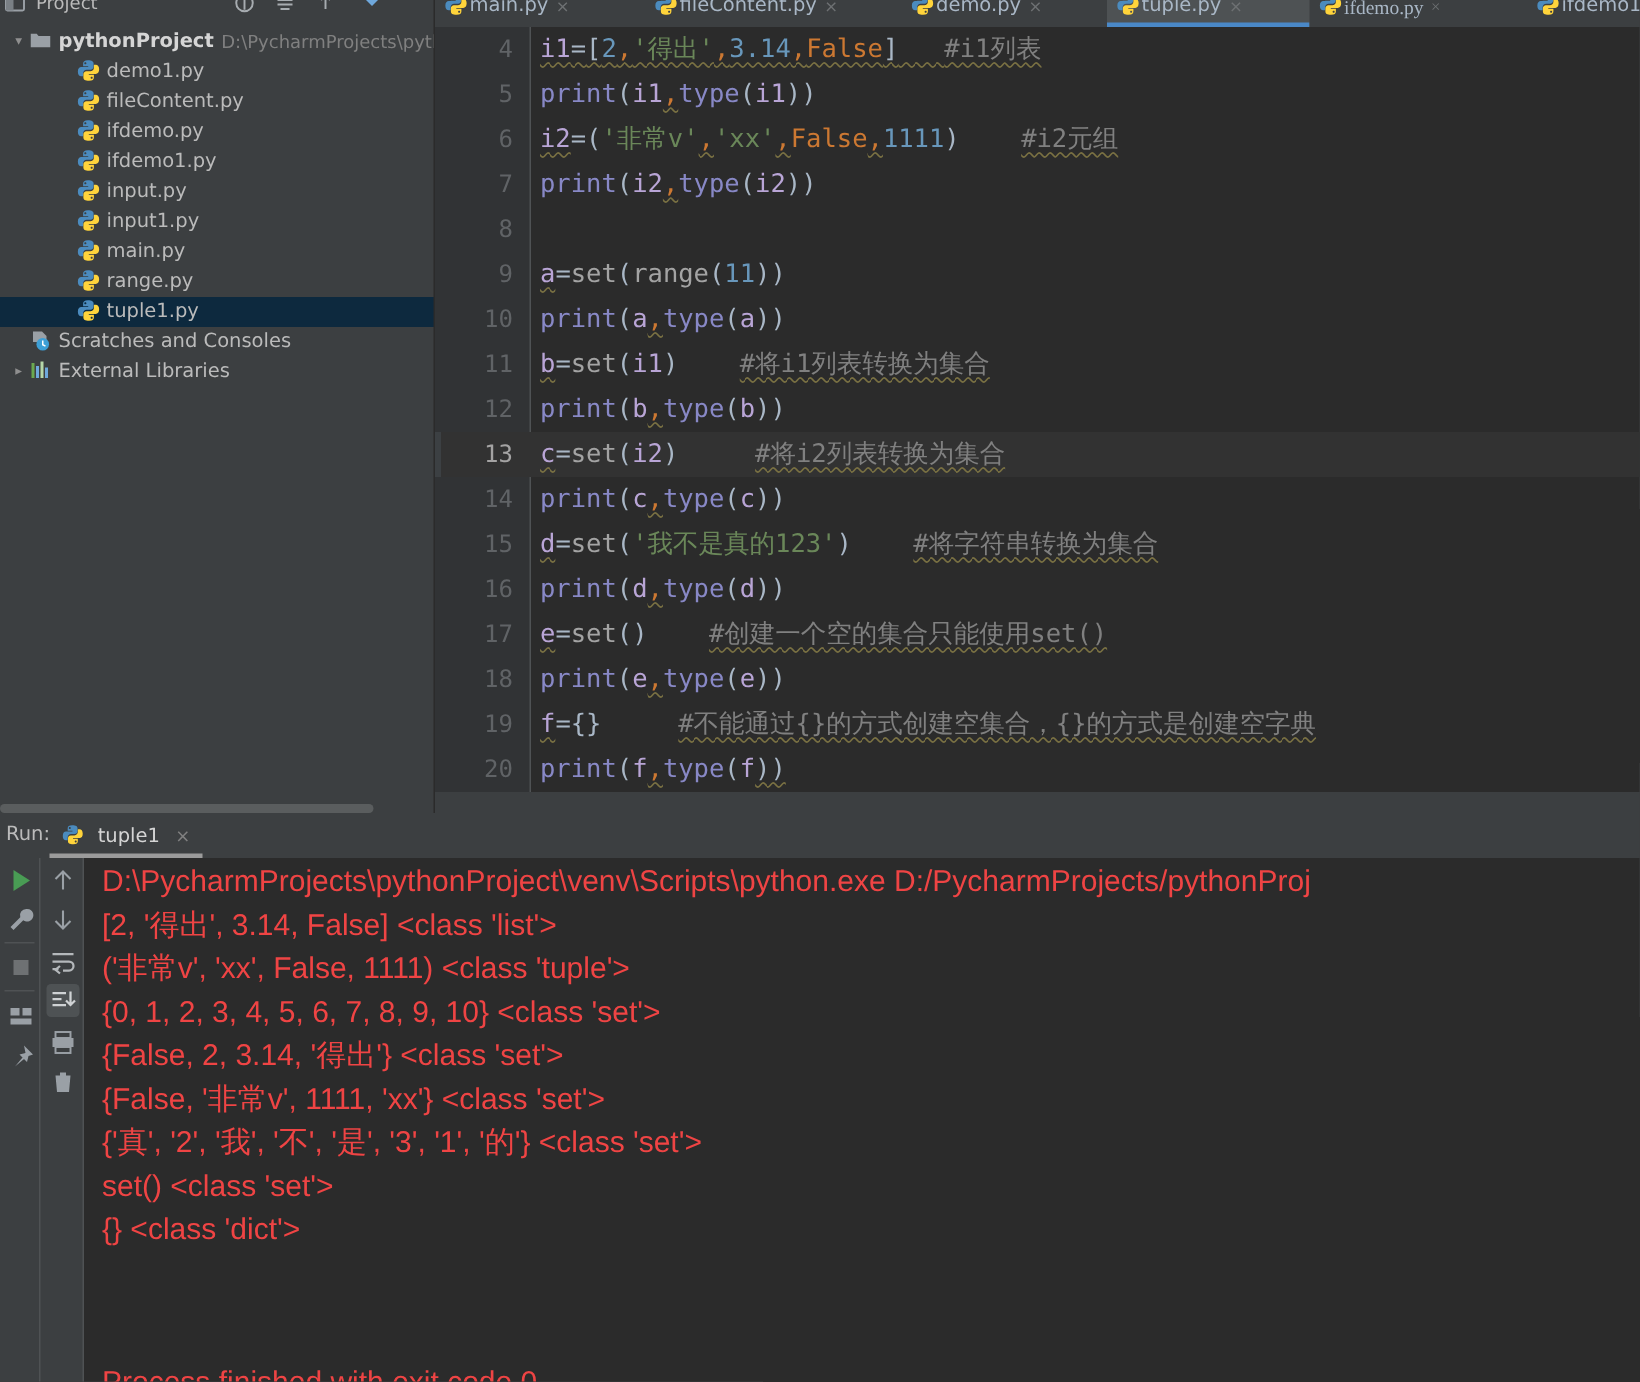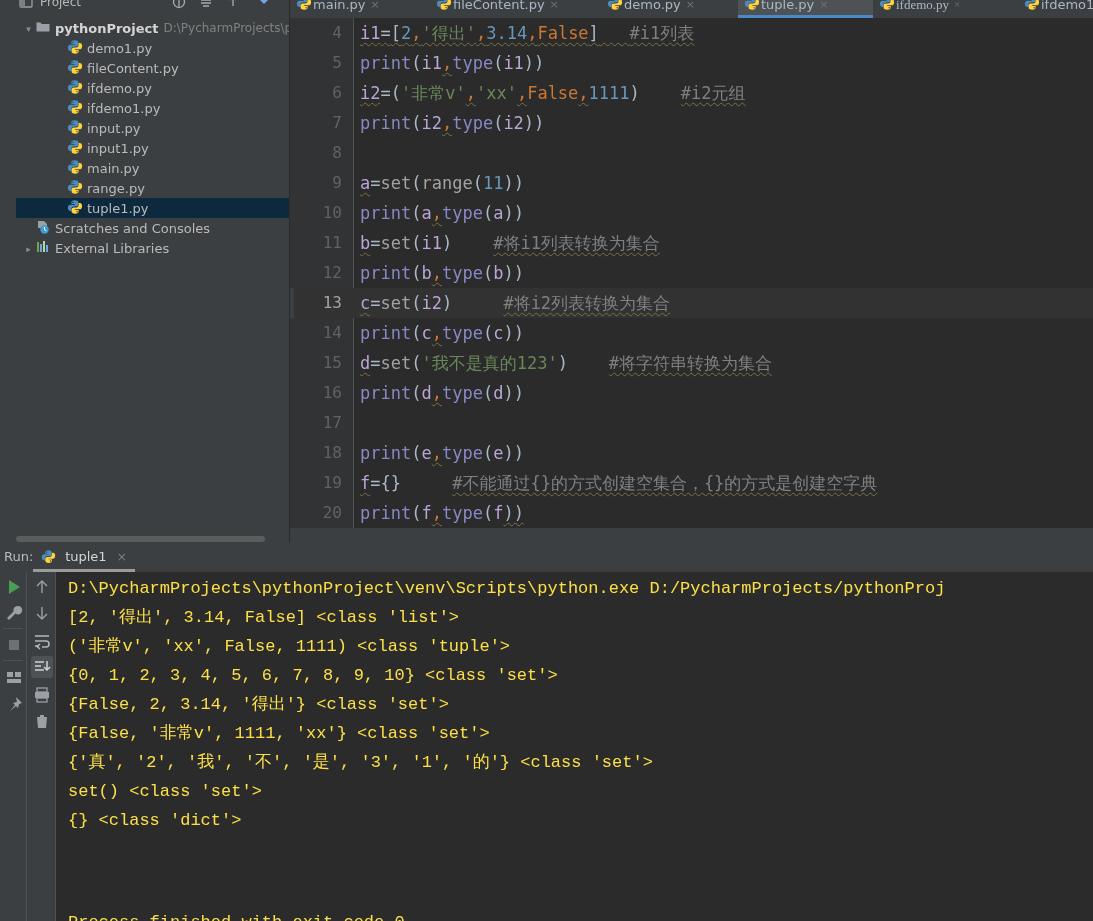--- a/index.html
+++ b/index.html
@@ -7,21 +7,21 @@
     width:1093px;height:921px;overflow:hidden;
     background:#3c3f41;
     font-family:"DejaVu Sans","Liberation Sans",sans-serif;
     font-size:13px;color:#bbbbbb;
     -webkit-font-smoothing:antialiased;
   }
   .app{position:relative;width:1093px;height:921px;}
 
   
   .project-panel{
-    position:absolute;left:16px;top:0;width:290px;height:684px;
+    position:absolute;left:0;top:0;width:290px;height:684px;
     background:#3c3f41;overflow:hidden;
   }
   .project-toolbar{
     position:absolute;left:0;top:0;width:290px;height:18px;
     background:#3c3f41;overflow:hidden;
   }
   .pt-title{
     position:absolute;left:24px;top:-5px;font-size:12px;color:#bbbbbb;
   }
   .pt-icon-box{position:absolute;top:-6px;width:16px;height:16px;}
@@ -142,22 +142,22 @@
   .tbtn{position:absolute;left:3px;width:22px;height:22px;}
   .tbtn2{position:absolute;left:4px;width:22px;height:22px;}
   .tbtn2.on{background:#4e5254;border-radius:3px;}
   .tsep{position:absolute;left:3px;width:20px;height:1px;background:#4f5254;}
   .console{
     position:absolute;left:56px;top:30px;width:1037px;height:349px;
     background:#2b2b2b;overflow:hidden;
   }
   .cons-line{
     position:absolute;left:12px;height:29px;line-height:29px;white-space:pre;
-    font-family:Liberation Mono, monospace;
-    font-size:17px;color:#fde047;
+    font-family:Liberation Sans, sans-serif;
+    font-size:20px;color:#ef4444;
   }
   .run-divider{position:absolute;left:55px;top:30px;width:1px;height:349px;background:#4f5254;}
 </style>
 </head>
 <body>
 
 <div class="app">
 
   <div class="project-panel">
     <div class="project-toolbar">
@@ -317,20 +317,21 @@
         <div class="cline" style="top: 330px;">
           <div class="lnum">15</div>
           <div class="ctext"><span class="tk-var sq">d</span><span class="tk-op">=</span><span class="tk-bi">set</span><span class="tk-op">(</span><span class="tk-str">'我不是真的123'</span><span class="tk-op">)</span><span class="tk-op">    </span><span class="tk-cm sq">#将字符串转换为集合</span></div>
         </div>
         <div class="cline" style="top: 360px;">
           <div class="lnum">16</div>
           <div class="ctext"><span class="tk-fn">print</span><span class="tk-op">(</span><span class="tk-var">d</span><span class="tk-kw sq">,</span><span class="tk-fn">type</span><span class="tk-op">(</span><span class="tk-var">d</span><span class="tk-op">))</span></div>
         </div>
         <div class="cline" style="top: 390px;">
           <div class="lnum">17</div>
+          <div class="ctext"><span class="tk-var sq">e</span><span class="tk-op">=</span><span class="tk-bi">set</span><span class="tk-op">()</span><span class="tk-op">    </span><span class="tk-cm sq">#创建一个空的集合只能使用set()</span></div>
         </div>
         <div class="cline" style="top: 420px;">
           <div class="lnum">18</div>
           <div class="ctext"><span class="tk-fn">print</span><span class="tk-op">(</span><span class="tk-var">e</span><span class="tk-kw sq">,</span><span class="tk-fn">type</span><span class="tk-op">(</span><span class="tk-var">e</span><span class="tk-op">))</span></div>
         </div>
         <div class="cline" style="top: 450px;">
           <div class="lnum">19</div>
           <div class="ctext"><span class="tk-var sq">f</span><span class="tk-op">=</span><span class="tk-op">{}</span><span class="tk-op">     </span><span class="tk-cm sq">#不能通过{}的方式创建空集合，{}的方式是创建空字典</span></div>
         </div>
         <div class="cline" style="top: 480px;">

